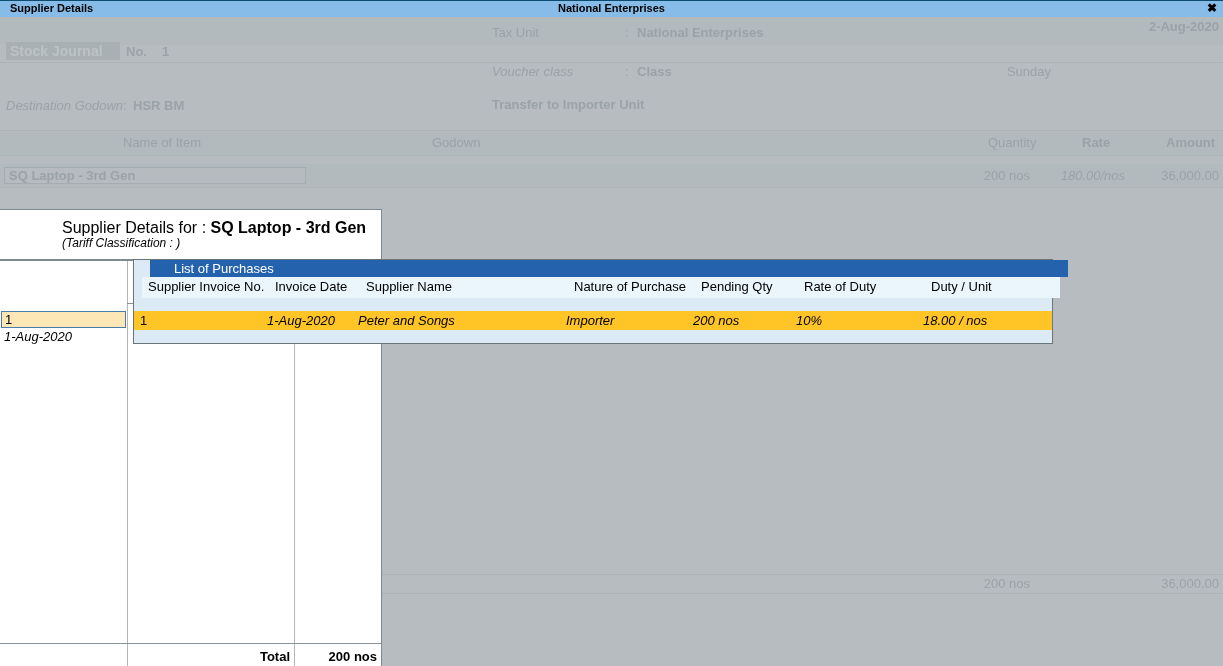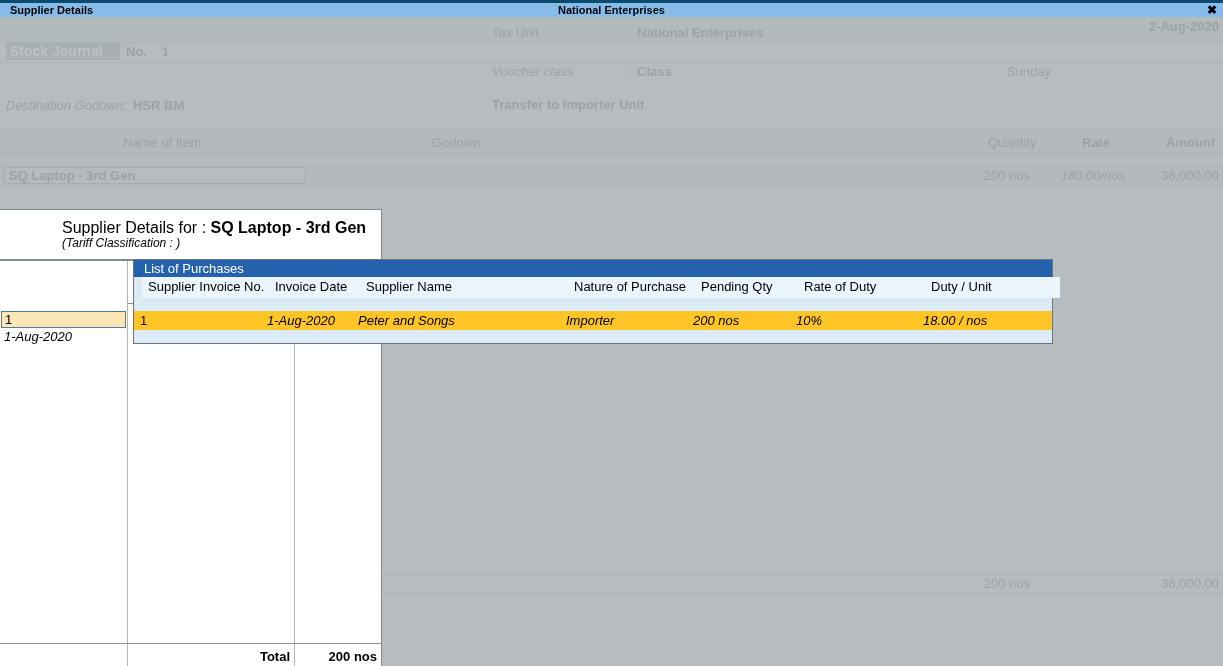--- a/index.html
+++ b/index.html
@@ -17,21 +17,21 @@
     height: 666px;
     background: #b6bcbf;
     overflow: hidden;
   }
 
   
   .titlebar {
     position: absolute; left: 0; top: 0;
     width: 1223px; height: 20px;
     background: #87bce8;
-    border-top: 3px solid #0c4a6e;
+    border-top: 1px solid #0c4a6e;
     border-bottom: 1px solid #000;
   }
   .titlebar-left {
     position: absolute; left: 10px; top: 1px;
     font-size: 11px; font-weight: bold; color: #000;
     line-height: 13px;
   }
   .titlebar-center {
     position: absolute; left: 0; top: 1px;
     width: 1223px; text-align: center;
@@ -165,27 +165,27 @@
 
   
   .lop {
     position: absolute;
     left: 133px; top: 259px;
     width: 920px; height: 85px;
     border: 1px solid #6b7479;
     background: #dceaf6;
   }
   .lop-title {
-    position: absolute; left: 0; top: 0;
+    position: absolute; left: 16px; top: 0;
     width: 918px; height: 17px;
     background: #2462ad;
     color: #ffffff;
     font-size: 13px;
     line-height: 17px;
-    padding-left: 10px;
+    padding-left: 24px;
   }
   .lop-header {
     position: absolute; left: 0; top: 17px;
     width: 918px; height: 21px;
     background: #eaf5fc;
     margin-left: 8px;
   }
   .lop-spacer {
     position: absolute; left: 0; top: 38px;
     width: 918px; height: 13px;

